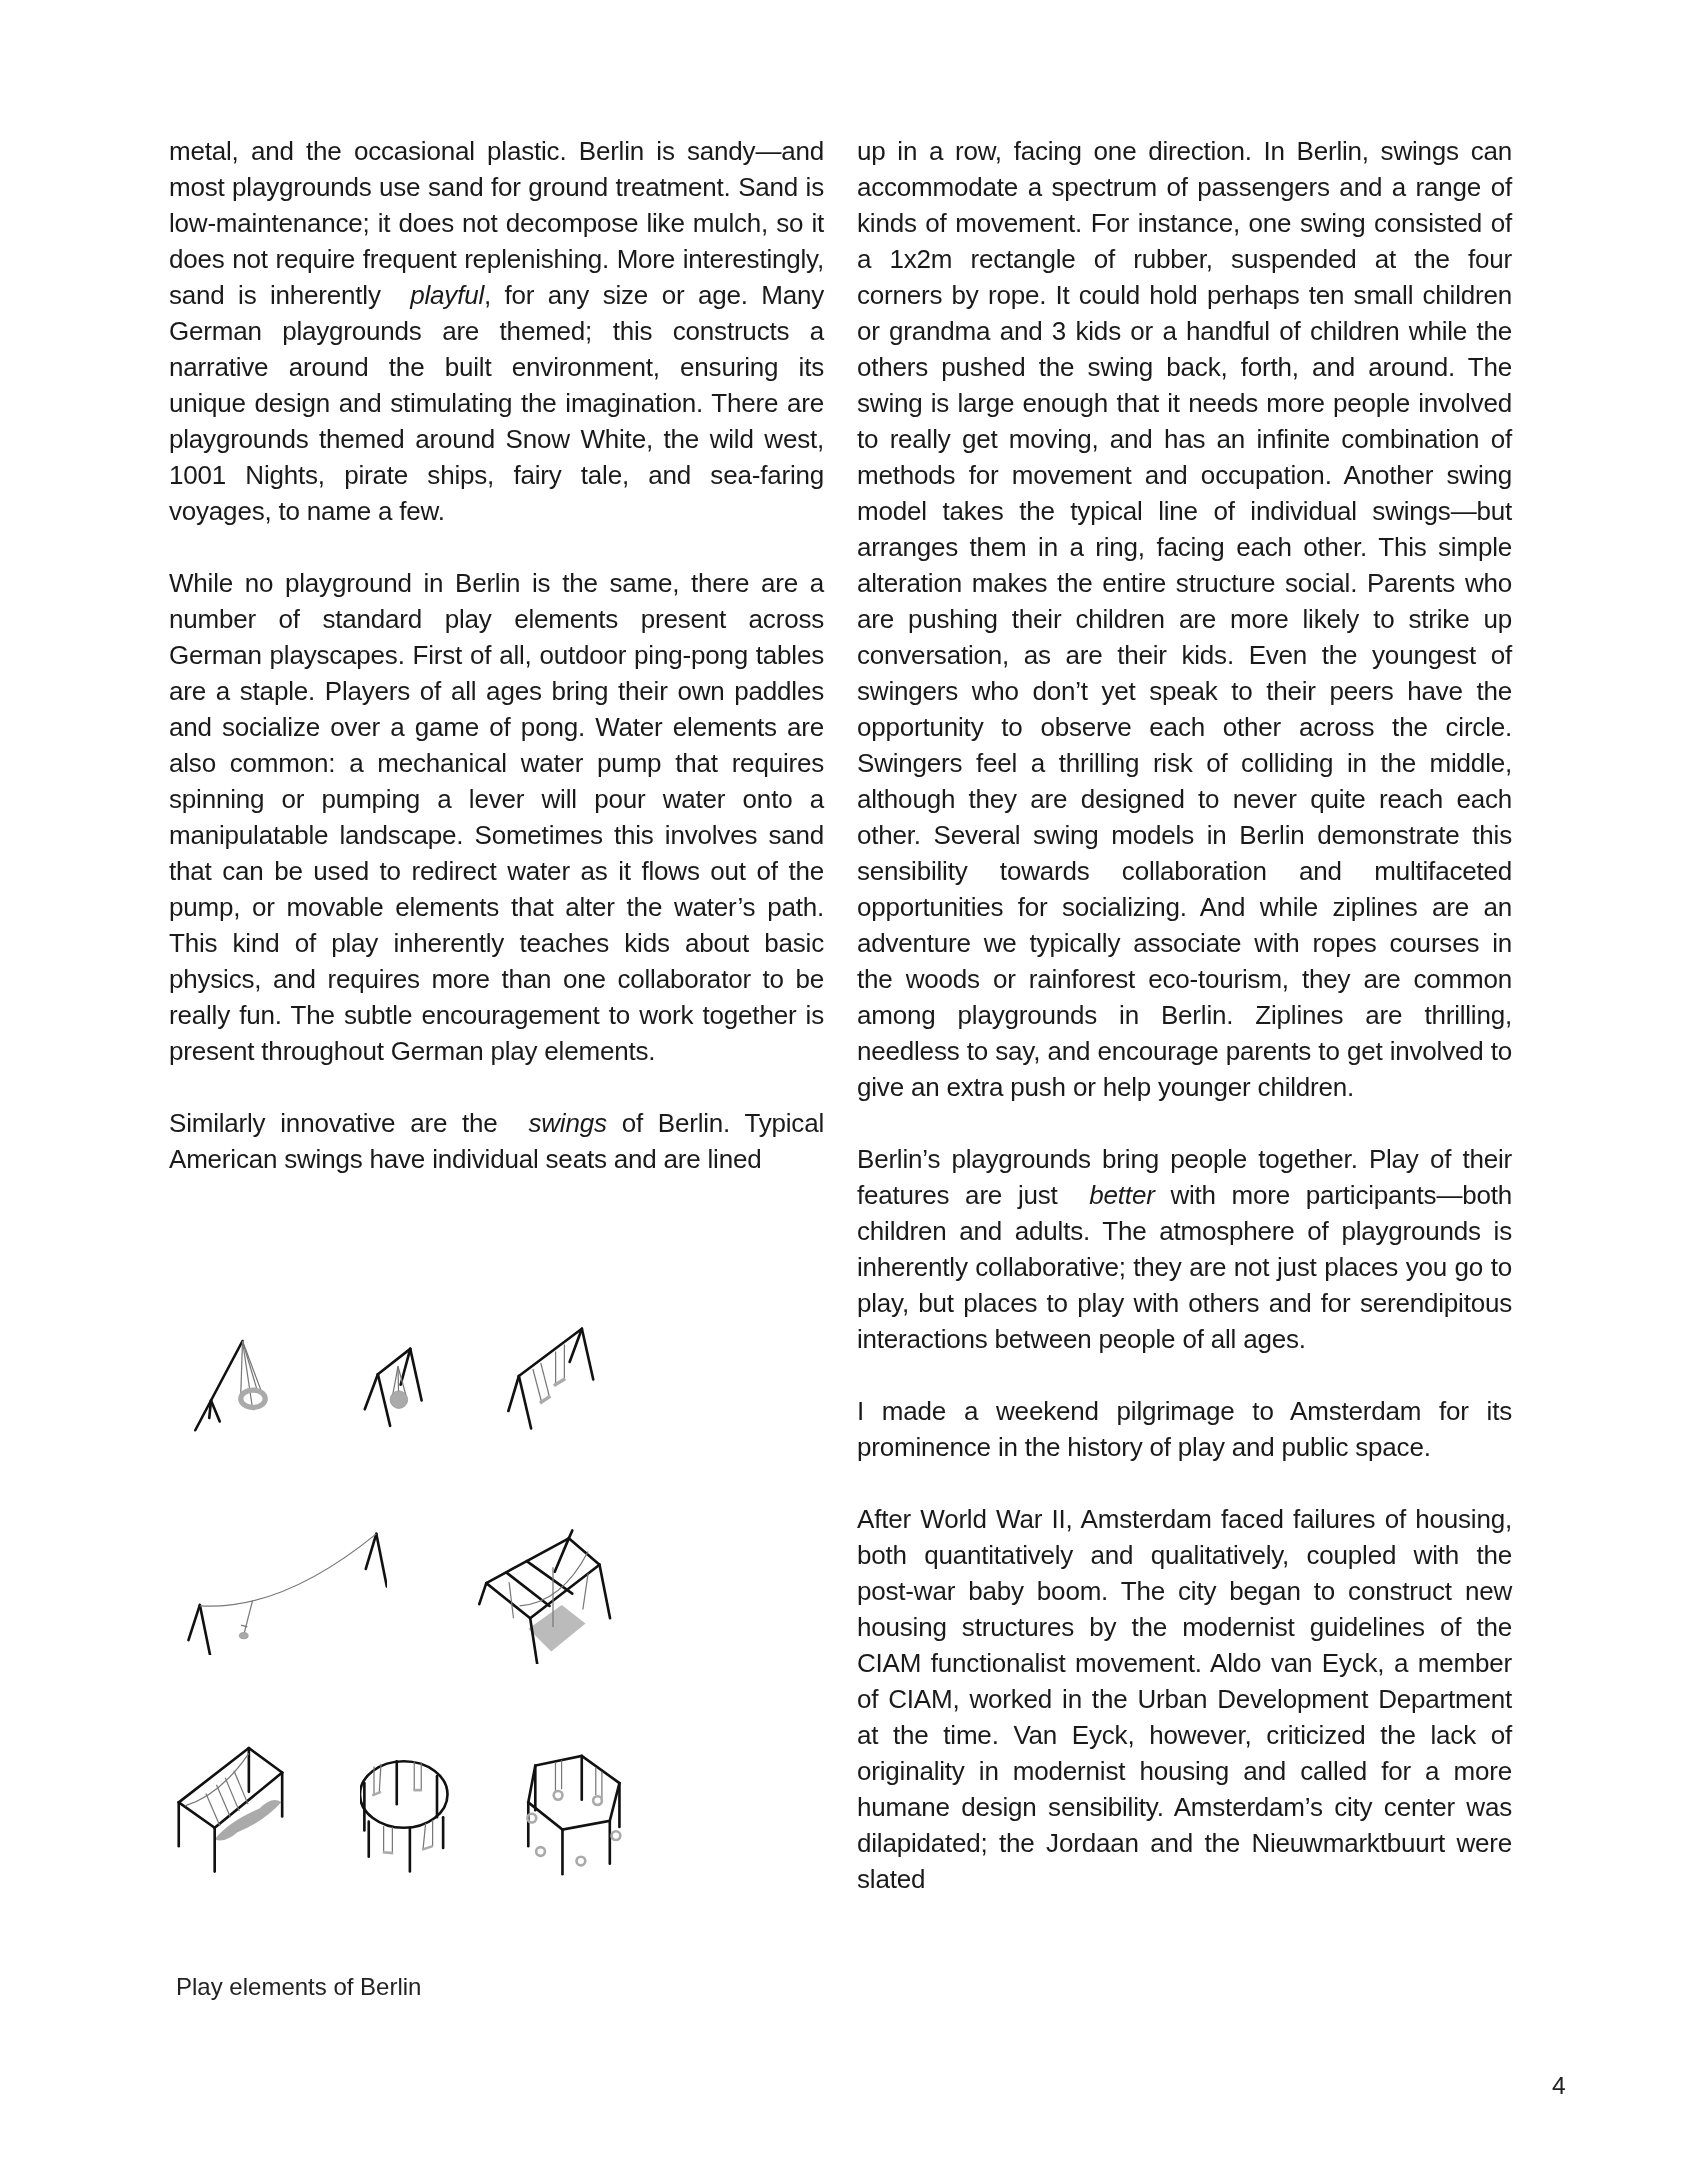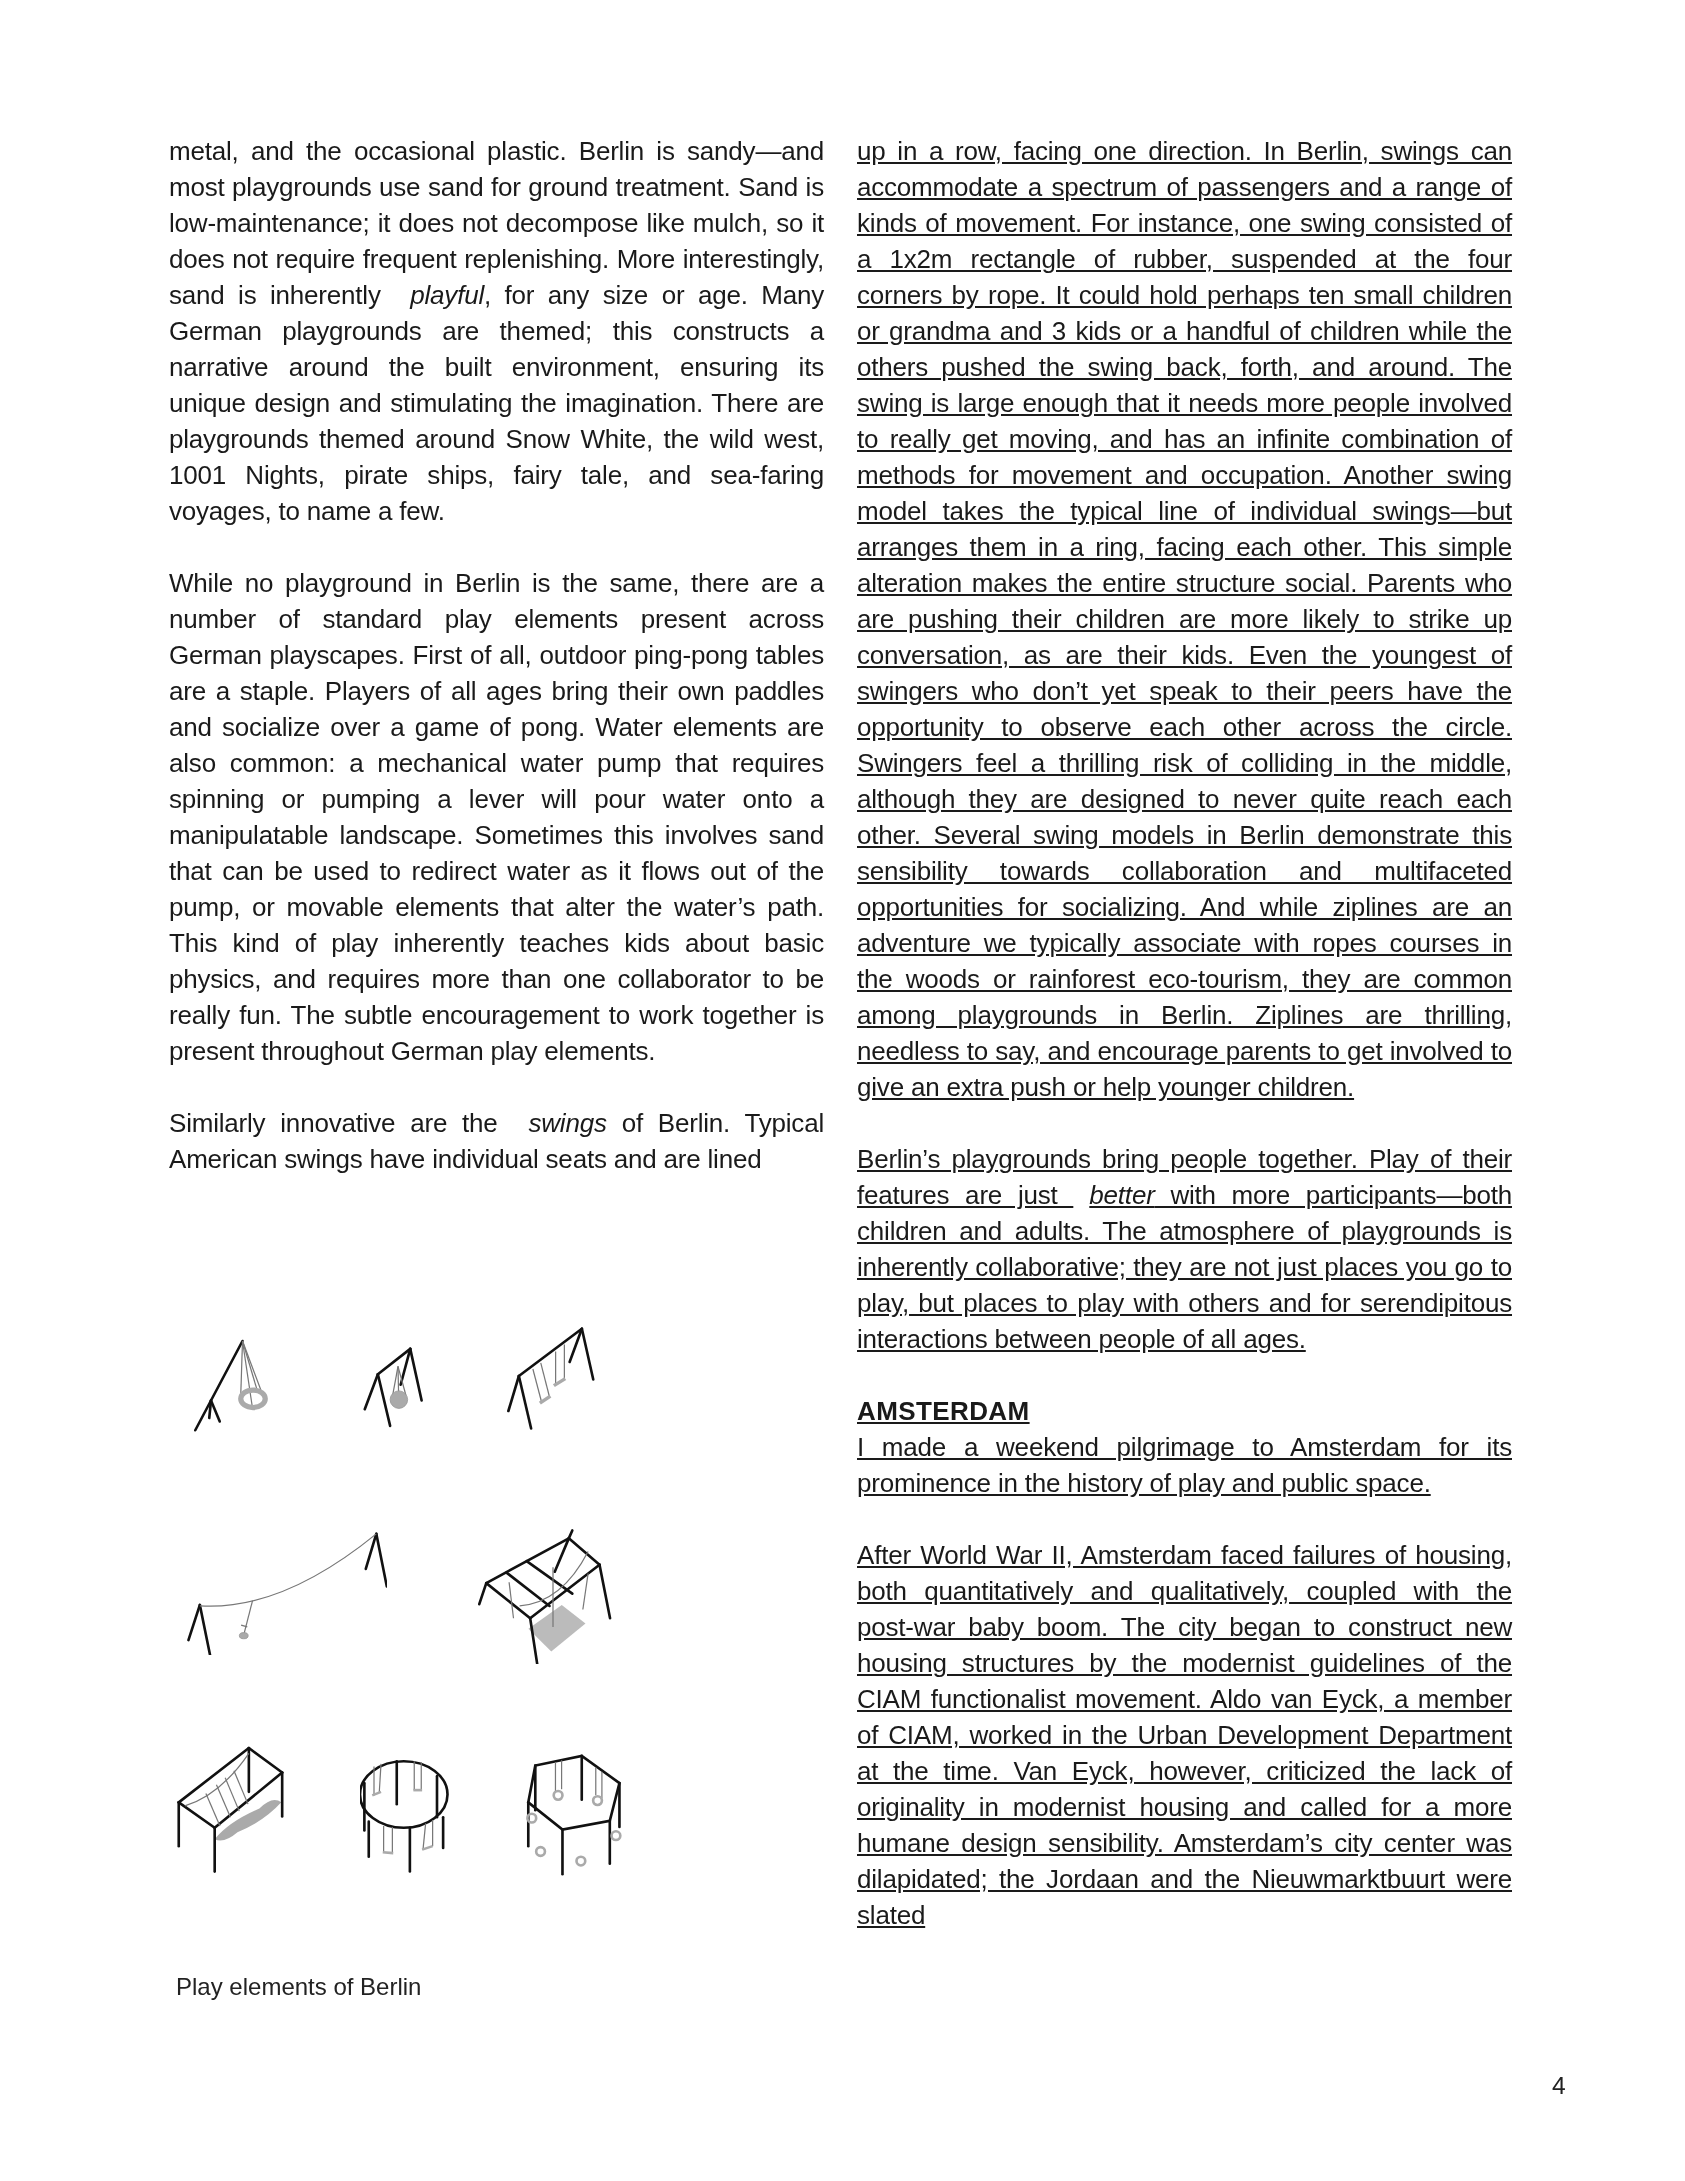--- a/index.html
+++ b/index.html
@@ -3,21 +3,21 @@
 <meta charset="utf-8">
 <style>
   html, body { margin: 0; padding: 0; background: #ffffff; }
   body { width: 1685px; height: 2181px; position: relative; overflow: hidden;
          font-family: "Liberation Sans", sans-serif; color: #1a1a1a; }
   .col { position: absolute; width: 655px; font-size: 26px; line-height: 36px;
          text-align: justify; font-family: "Liberation Sans", sans-serif; letter-spacing: -0.2px; }
   .col p { margin: 0 0 36px 0; }
   .col p.last-left { text-align-last: left; }
   #left { left: 169px; top: 133px; }
-  #right { left: 857px; top: 133px; text-decoration: underline; }
+  #right { left: 857px; top: 133px; }
   em { font-style: italic; margin-left: 16px; }
   .heading { font-weight: bold; letter-spacing: 0.4px; margin: 0; font-size: 26px; line-height: 36px; }
   .after-heading { margin-top: 0; }
   #figure { position: absolute; left: 176px; top: 1299px; width: 632px; height: 579px; }
   #figure svg { position: absolute; }
   #caption { position: absolute; left: 176px; top: 1972px; font-size: 24px; line-height: 30px; color: #222; }
   #page-number { position: absolute; left: 1552px; top: 2072px; font-size: 24.6px; color: #222; }
   .frame { stroke: #111; stroke-width: 3; fill: none; stroke-linecap: round; }
   .rope { stroke: #777; stroke-width: 1.4; fill: none; }
   .seat { fill: #aaa; stroke: #999; }
@@ -153,19 +153,18 @@
     <circle cx="66" cy="145" r="5" fill="none" stroke="#aaa" stroke-width="3"></circle>
     <circle cx="106" cy="116" r="5" fill="none" stroke="#aaa" stroke-width="3"></circle>
   </svg>
 </div>
 
 <div id="caption">Play elements of Berlin</div>
 
 <div id="right" class="col">
   <p class="last-left">up in a row, facing one direction. In Berlin, swings can accommodate a spectrum of passengers and a range of kinds of movement. For instance, one swing consisted of a 1x2m rectangle of rubber, suspended at the four corners by rope. It could hold perhaps ten small children or grandma and 3 kids or a handful of children while the others pushed the swing back, forth, and around. The swing is large enough that it needs more people involved to really get moving, and has an infinite combination of methods for movement and occupation. Another swing model takes the typical line of individual swings—but arranges them in a ring, facing each other. This simple alteration makes the entire structure social. Parents who are pushing their children are more likely to strike up conversation, as are their kids. Even the youngest of swingers who don’t yet speak to their peers have the opportunity to observe each other across the circle. Swingers feel a thrilling risk of colliding in the middle, although they are designed to never quite reach each other. Several swing models in Berlin demonstrate this sensibility towards collaboration and multifaceted opportunities for socializing. And while ziplines are an adventure we typically associate with ropes courses in the woods or rainforest eco-tourism, they are common among playgrounds in Berlin. Ziplines are thrilling, needless to say, and encourage parents to get involved to give an extra push or help younger children.</p>
   <p class="last-left"><span>Berlin’s playgrounds bring people together. Play of their features are just </span><em>better</em><span> with more participants—both children and adults. The atmosphere of playgrounds is inherently collaborative; they are not just places you go to play, but places to play with others and for serendipitous interactions between people of all ages.</span></p>
-  <div class="heading">AMSTERDAM</div>
   <p class="last-left after-heading">I made a weekend pilgrimage to Amsterdam for its prominence in the history of play and public space.</p>
   <p class="last-left" style="text-align-last: justify;">After World War II, Amsterdam faced failures of housing, both quantitatively and qualitatively, coupled with the post-war baby boom. The city began to construct new housing structures by the modernist guidelines of the CIAM functionalist movement. Aldo van Eyck, a member of CIAM, worked in the Urban Development Department at the time. Van Eyck, however, criticized the lack of originality in modernist housing and called for a more humane design sensibility. Amsterdam’s city center was dilapidated; the Jordaan and the Nieuwmarktbuurt were slated</p>
 </div>
 
 <div id="page-number">4</div>
 
 
 </body></html>

